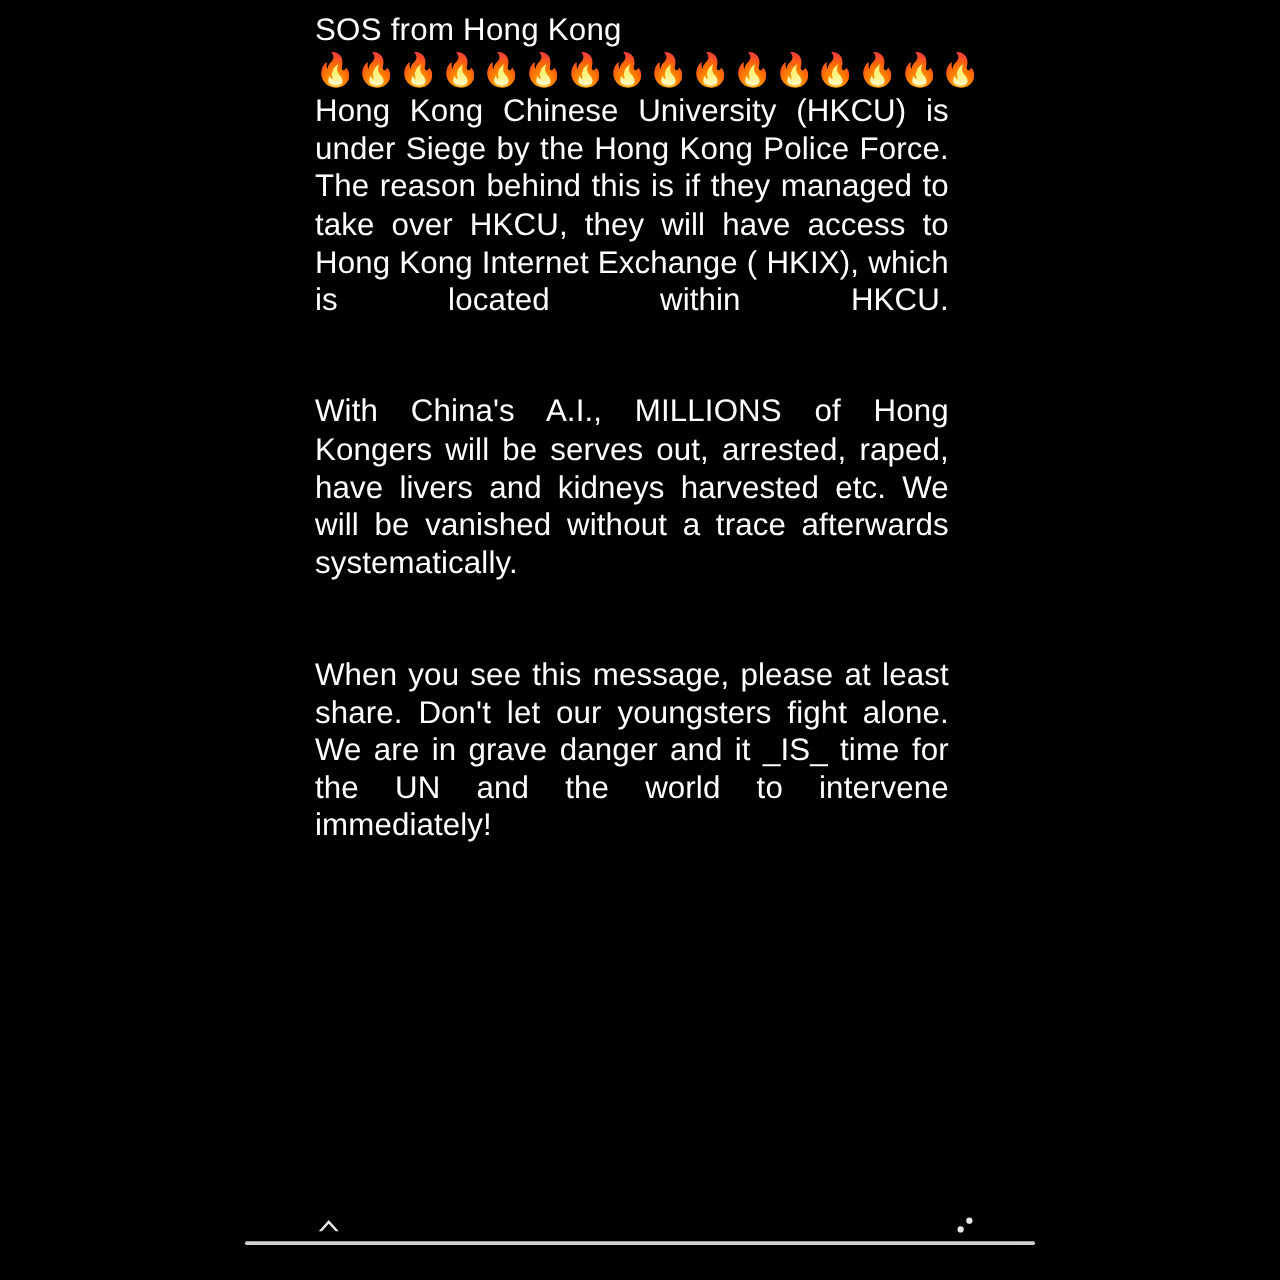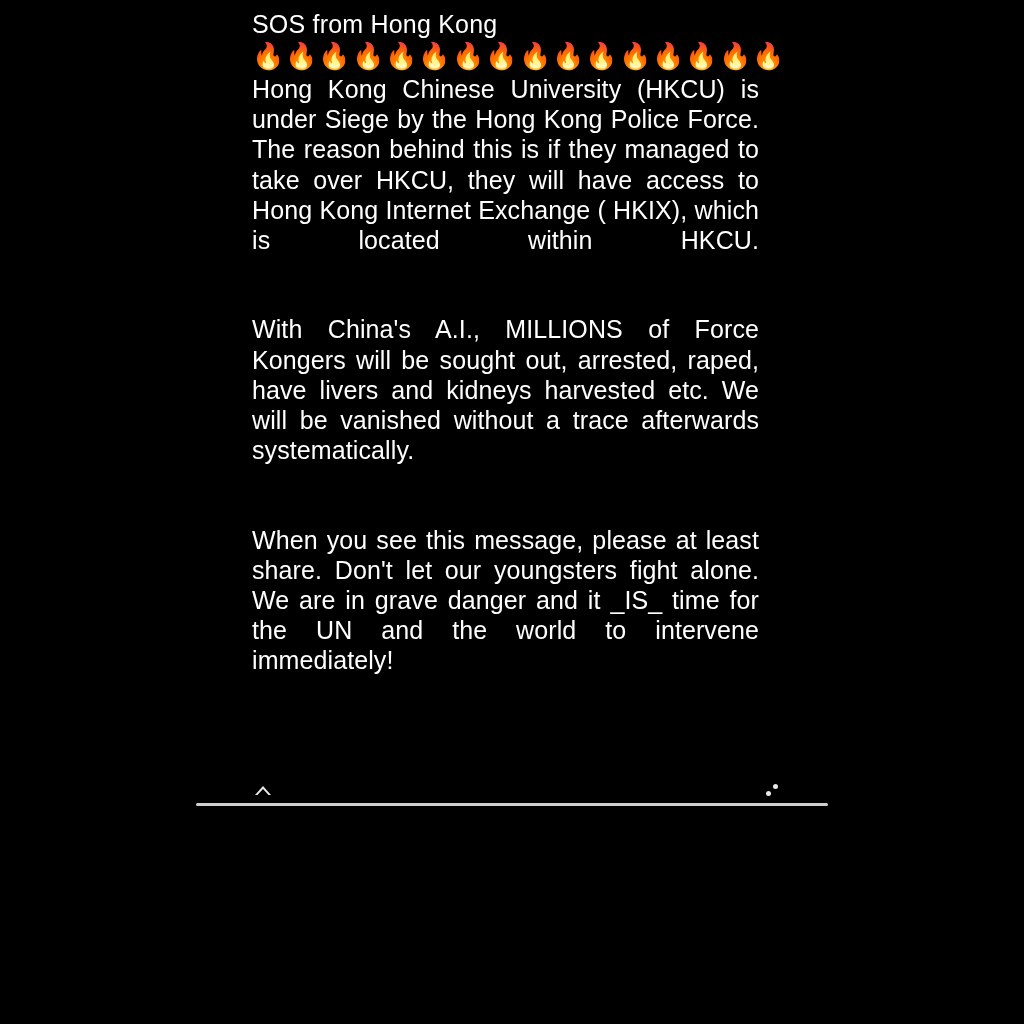--- a/index.html
+++ b/index.html
@@ -9,21 +9,21 @@
   }
   body {
     width: 1024px;
     height: 1024px;
     overflow: hidden;
     font-family: "Liberation Sans", sans-serif;
   }
   .screen {
     position: relative;
     width: 1024px;
-    height: 806px;
+    height: 996px;
     background: #000000;
   }
   .content {
     position: absolute;
     left: 252px;
     top: 8px;
     width: 522px;
   }
   .title {
     color: #ffffff;
@@ -105,21 +105,21 @@
 
 <div class="screen">
 
   <div class="content">
 
     <div class="title">SOS from Hong Kong</div>
 
     <div class="emoji-row">🔥🔥🔥🔥🔥🔥🔥🔥🔥🔥🔥🔥🔥🔥🔥🔥</div>
 
     <p class="para">Hong Kong Chinese University (HKCU) is under Siege by the Hong Kong Police Force. The reason behind this is if they managed to take over HKCU, they will have access to Hong Kong Internet Exchange ( HKIX), which is located within HKCU.</p>
-    <p class="para">With China's A.I., MILLIONS of Force Kongers will be sought out, arrested, raped, have livers and kidneys harvested etc. We will be vanished without a trace afterwards systematically.</p>
+    <p class="para">With China's A.I., MILLIONS of Hong Kongers will be serves out, arrested, raped, have livers and kidneys harvested etc. We will be vanished without a trace afterwards systematically.</p>
     <p class="para">When you see this message, please at least share. Don't let our youngsters fight alone. We are in grave danger and it _IS_ time for the UN and the world to intervene immediately!</p>
 
   </div>
 
   <div class="bottom-ui">
     <div class="up-arrow">
       <svg width="22" height="20" viewBox="0 0 22 20" xmlns="http://www.w3.org/2000/svg">
         <path d="M11 2 L19 11 L16.5 11 L11 5 L5.5 11 L3 11 Z" fill="#e8e8e8"></path>
       </svg>
     </div>

